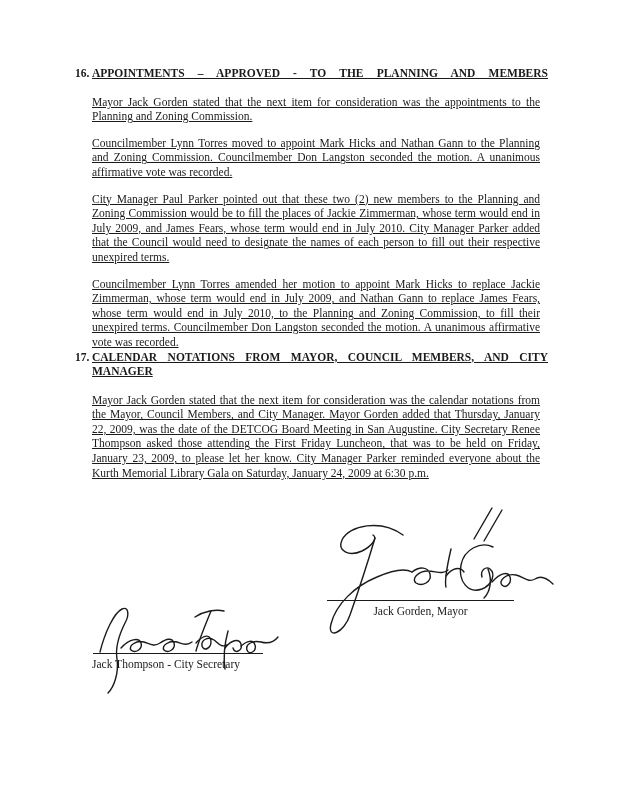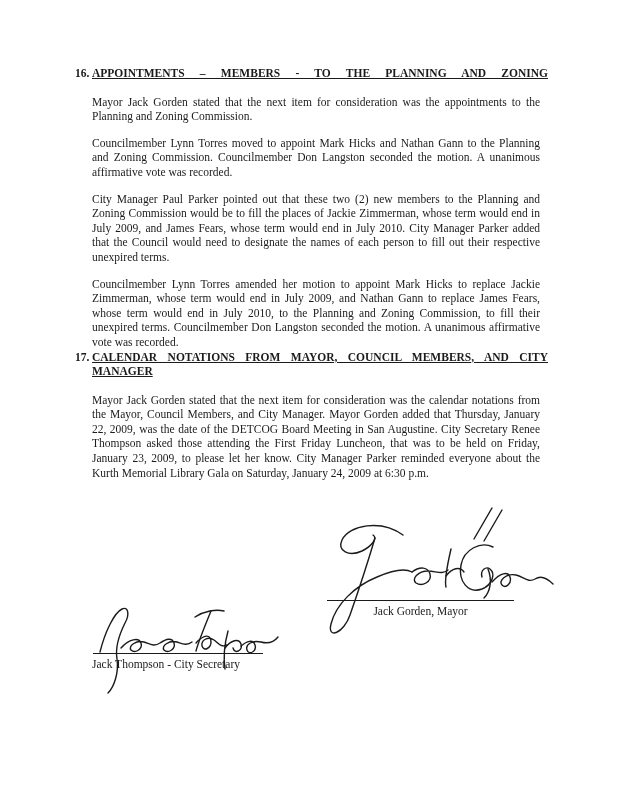--- a/index.html
+++ b/index.html
@@ -52,20 +52,21 @@
     display: block;
     text-decoration: underline;
   }
   .heading .hline.justify-full {
     text-align: justify;
     text-align-last: justify;
   }
   .para {
     margin: 0 8px 12px 0;
     text-align: justify;
+    text-decoration: underline;
   }
   .para:last-child { margin-bottom: 0; }
 
   
   .sig-svg {
     position: absolute;
     pointer-events: none;
   }
   .sig-svg.mayor {
     left: 315px;
@@ -116,21 +117,21 @@
 <body>
 
 <div class="page">
 
   <div class="content">
 
     <section class="item">
       <span class="num">16.</span>
       <div class="item-body">
         <h2 class="heading">
-          <span class="hline justify-full">APPOINTMENTS – MEMBERS - TO THE PLANNING AND ZONING</span>
+          <span class="hline justify-full">APPOINTMENTS – APPROVED - TO THE PLANNING AND MEMBERS</span>
         </h2>
         <p class="para">Mayor Jack Gorden stated that the next item for consideration was the appointments to the Planning and Zoning Commission.</p>
         <p class="para">Councilmember Lynn Torres moved to appoint Mark Hicks and Nathan Gann to the Planning and Zoning Commission. Councilmember Don Langston seconded the motion. A unanimous affirmative vote was recorded.</p>
         <p class="para">City Manager Paul Parker pointed out that these two (2) new members to the Planning and Zoning Commission would be to fill the places of Jackie Zimmerman, whose term would end in July 2009, and James Fears, whose term would end in July 2010. City Manager Parker added that the Council would need to designate the names of each person to fill out their respective unexpired terms.</p>
         <p class="para">Councilmember Lynn Torres amended her motion to appoint Mark Hicks to replace Jackie Zimmerman, whose term would end in July 2009, and Nathan Gann to replace James Fears, whose term would end in July 2010, to the Planning and Zoning Commission, to fill their unexpired terms. Councilmember Don Langston seconded the motion. A unanimous affirmative vote was recorded.</p>
       </div>
     </section>
 
     <section class="item">
       <span class="num">17.</span>

